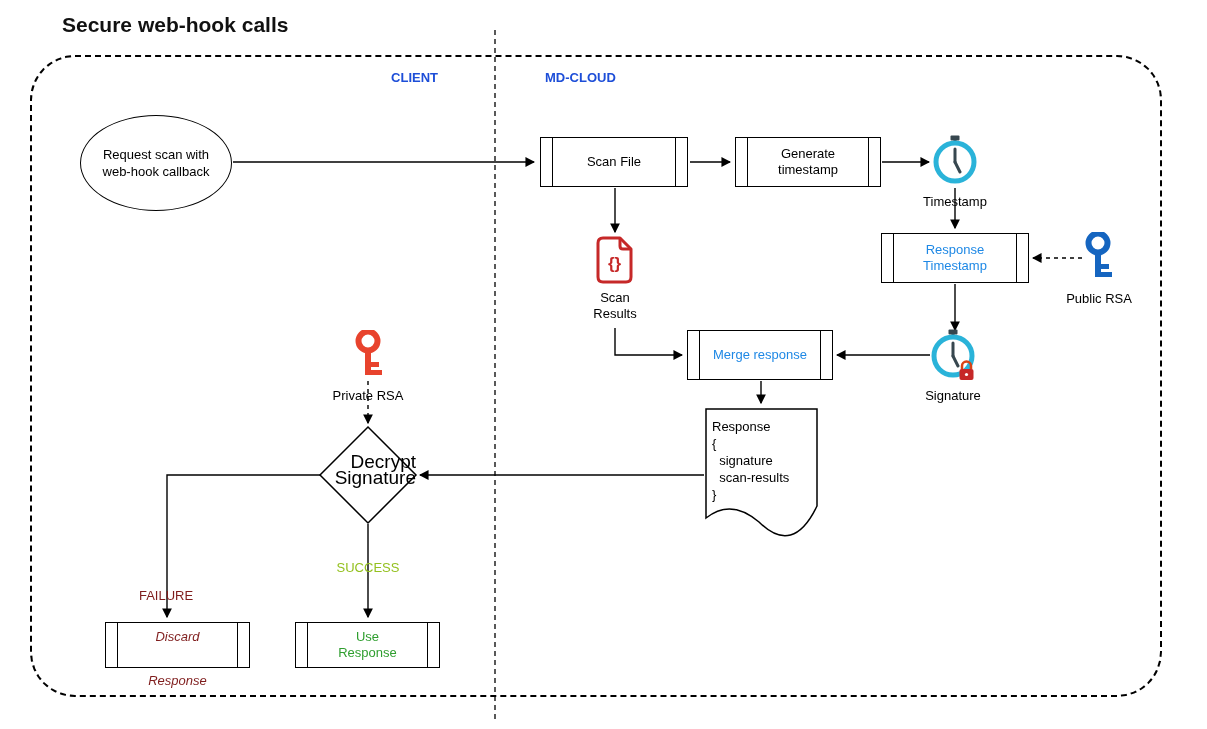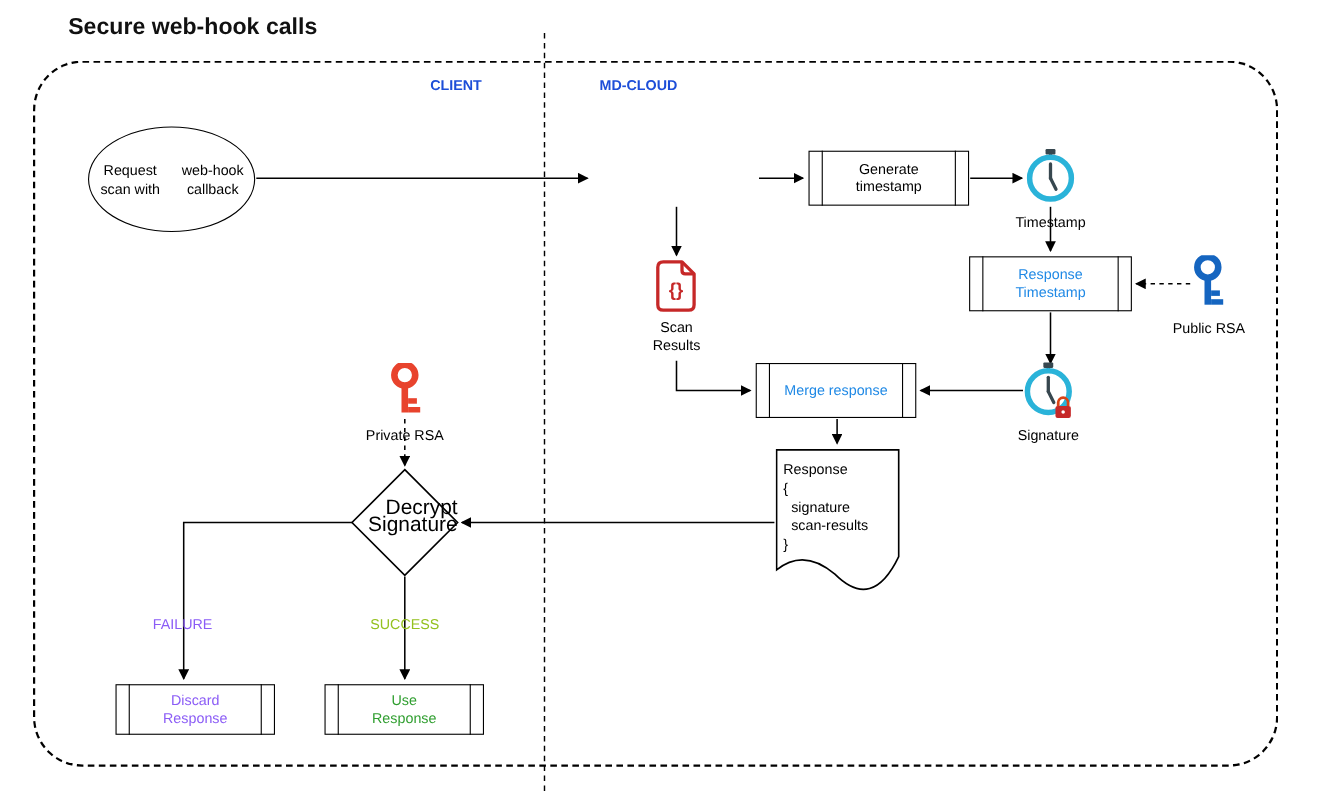--- a/index.html
+++ b/index.html
@@ -22,35 +22,35 @@
   .pbox { position:absolute; background:#fff; border:1.5px solid #000;
           display:flex; flex-direction:column; align-items:center; justify-content:center;
           text-align:center; font-size:13px; }
   .pbox::before, .pbox::after { content:""; position:absolute; top:-1px; bottom:-1px; border-left:1.5px solid #000; }
   .pbox::before { left:11px; }
   .pbox::after  { right:11px; }
   .pbox .l { line-height:16px; }
 
   .ellipse { position:absolute; left:80px; top:115px; width:152px; height:96px;
              background:#fff; border:1.5px solid #000; border-radius:50%;
-             display:flex; flex-direction:row; align-items:center; justify-content:center;
+             display:flex; flex-direction:column; align-items:center; justify-content:center;
              font-size:13px; text-align:center; }
   .ellipse .l { line-height:17px; }
 
   .caption { position:absolute; font-size:13px; color:#000; text-align:center; line-height:16px; }
   .edge-label { position:absolute; font-size:13px; text-align:center; }
 
   .doc-text { position:absolute; left:712px; top:418px; font-size:13px; color:#000; }
   .doc-line { white-space:pre; line-height:17px; }
 
   .diamond-label { position:absolute; left:320px; top:454px; width:96px;
                    font-size:19px; text-align:right; line-height:16px; }
 
   .t-blue  { color:#1e88e5; }
-  .t-red   { color:#8b5cf6; }
+  .t-red   { color:#7f1d1d;margin-top:28px; }
   .t-green { color:#2f9e2f; }
   .t-lime  { color:#94c11f; }
 </style>
 </head>
 <body>
 
 <div class="canvas">
 
   <div class="title">Secure web-hook calls</div>
   <div class="outer-border"></div>
@@ -83,36 +83,39 @@
   </svg>
 
   <div class="lane-label" style="left:368px; top:70px; width:70px; text-align:right;">CLIENT</div>
   <div class="lane-label" style="left:545px; top:70px;">MD-CLOUD</div>
 
   <div class="ellipse">
     <div class="l">Request scan with</div>
     <div class="l">web-hook callback</div>
   </div>
 
+  <div class="pbox" style="left:540px; top:137px; width:148px; height:50px;">
+    <div class="l">Scan File</div>
+  </div>
 
   <div class="pbox" style="left:735px; top:137px; width:146px; height:50px;">
     <div class="l">Generate</div>
     <div class="l">timestamp</div>
   </div>
 
   <div class="pbox" style="left:881px; top:233px; width:148px; height:50px;">
     <div class="l t-blue">Response</div>
     <div class="l t-blue">Timestamp</div>
   </div>
 
   <div class="pbox" style="left:687px; top:330px; width:146px; height:50px;">
     <div class="l t-blue">Merge response</div>
   </div>
 
-  <div class="pbox" style="left:105px; top:622px; width:145px; height:46px;">
+  <div class="pbox" style="left:105px; top:622px; width:145px; height:46px;font-style:italic;">
     <div class="l t-red">Discard</div>
     <div class="l t-red">Response</div>
   </div>
 
   <div class="pbox" style="left:295px; top:622px; width:145px; height:46px;">
     <div class="l t-green">Use</div>
     <div class="l t-green">Response</div>
   </div>
 
   <svg class="abs" style="left:705px; top:408px;" width="114" height="150">

